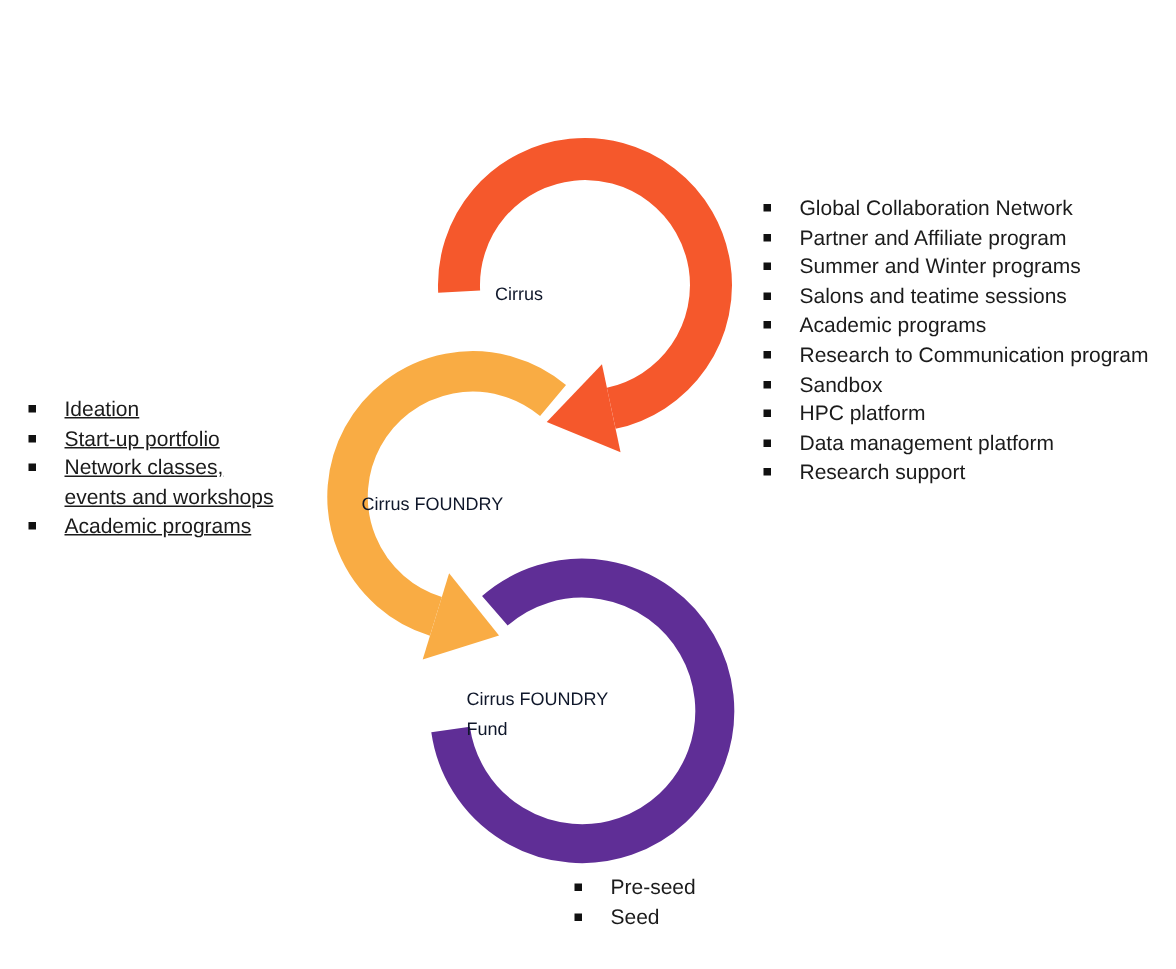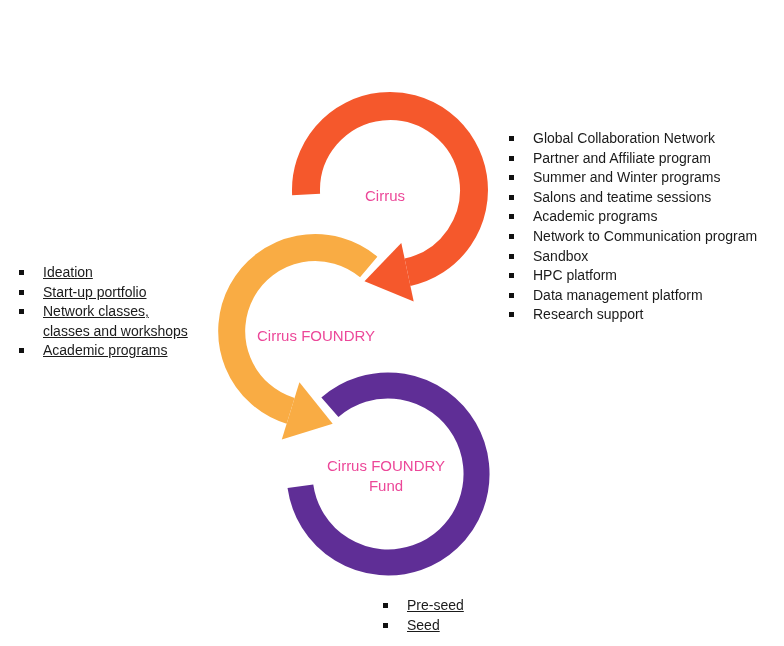--- a/index.html
+++ b/index.html
@@ -9,24 +9,24 @@
     height: 646px;
     background: #ffffff;
     overflow: hidden;
     font-family: "Liberation Sans", sans-serif;
     color: #1b1b1b;
   }
   svg.cycle { position: absolute; left: 0; top: 0; }
 
   .node-label {
     position: absolute;
-    font-size: 15px;
+    font-size: 12px;
     line-height: 20px;
-    text-align: center;
-    color: #ec4899;
+    text-align: left;
+    color: #0f172a;
   }
   #lbl-cirrus   { left: 330px; top: 186px; width: 110px; }
   #lbl-foundry  { left: 241px; top: 326px; width: 150px; }
   #lbl-fund     { left: 311px; top: 456px; width: 150px; }
 
   ul.bullet-list { list-style: none; margin: 0; padding: 0; position: absolute; }
   ul.bullet-list li {
     position: relative;
     padding-left: 25px;
     font-size: 14px;
@@ -39,21 +39,21 @@
     left: 1px;
     top: 7px;
     width: 5px;
     height: 5px;
     background: #111111;
   }
   ul.bullet-list li.cont::before { display: none; }
 
   #list-right  { left: 508px; top: 82px; margin-top: 47px; }
   #list-left   { left: 18px;  top: 263px; text-decoration: underline; }
-  #list-bottom { left: 382px; top: 596px; text-decoration: underline; }
+  #list-bottom { left: 382px; top: 582px; }
 </style>
 </head>
 <body>
 
 <div class="canvas">
 
   <svg class="cycle" width="784" height="646" viewBox="0 0 784 646">
 
     <path d="M 306.1 194.4 A 84 84 0 1 1 407.5 272.2" fill="none" stroke-width="28" stroke-linecap="butt" stroke="#F5582C"></path>
     <polygon points="401.3,242.9 413.7,301.5 364.5,281.3" fill="#F5582C"></polygon>
@@ -72,32 +72,32 @@
     <div>Cirrus FOUNDRY</div>
     <div>Fund</div>
   </div>
 
   <ul class="bullet-list" id="list-right">
     <li>Global Collaboration Network</li>
     <li>Partner and Affiliate program</li>
     <li>Summer and Winter programs</li>
     <li>Salons and teatime sessions</li>
     <li>Academic programs</li>
-    <li>Network to Communication program</li>
+    <li>Research to Communication program</li>
     <li>Sandbox</li>
     <li>HPC platform</li>
     <li>Data management platform</li>
     <li>Research support</li>
   </ul>
 
   <ul class="bullet-list" id="list-left">
     <li>Ideation</li>
     <li>Start-up portfolio</li>
     <li>Network classes,</li>
-    <li class="cont">classes and workshops</li>
+    <li class="cont">events and workshops</li>
     <li>Academic programs</li>
   </ul>
 
   <ul class="bullet-list" id="list-bottom">
     <li>Pre-seed</li>
     <li>Seed</li>
   </ul>
 
 </div>
 

